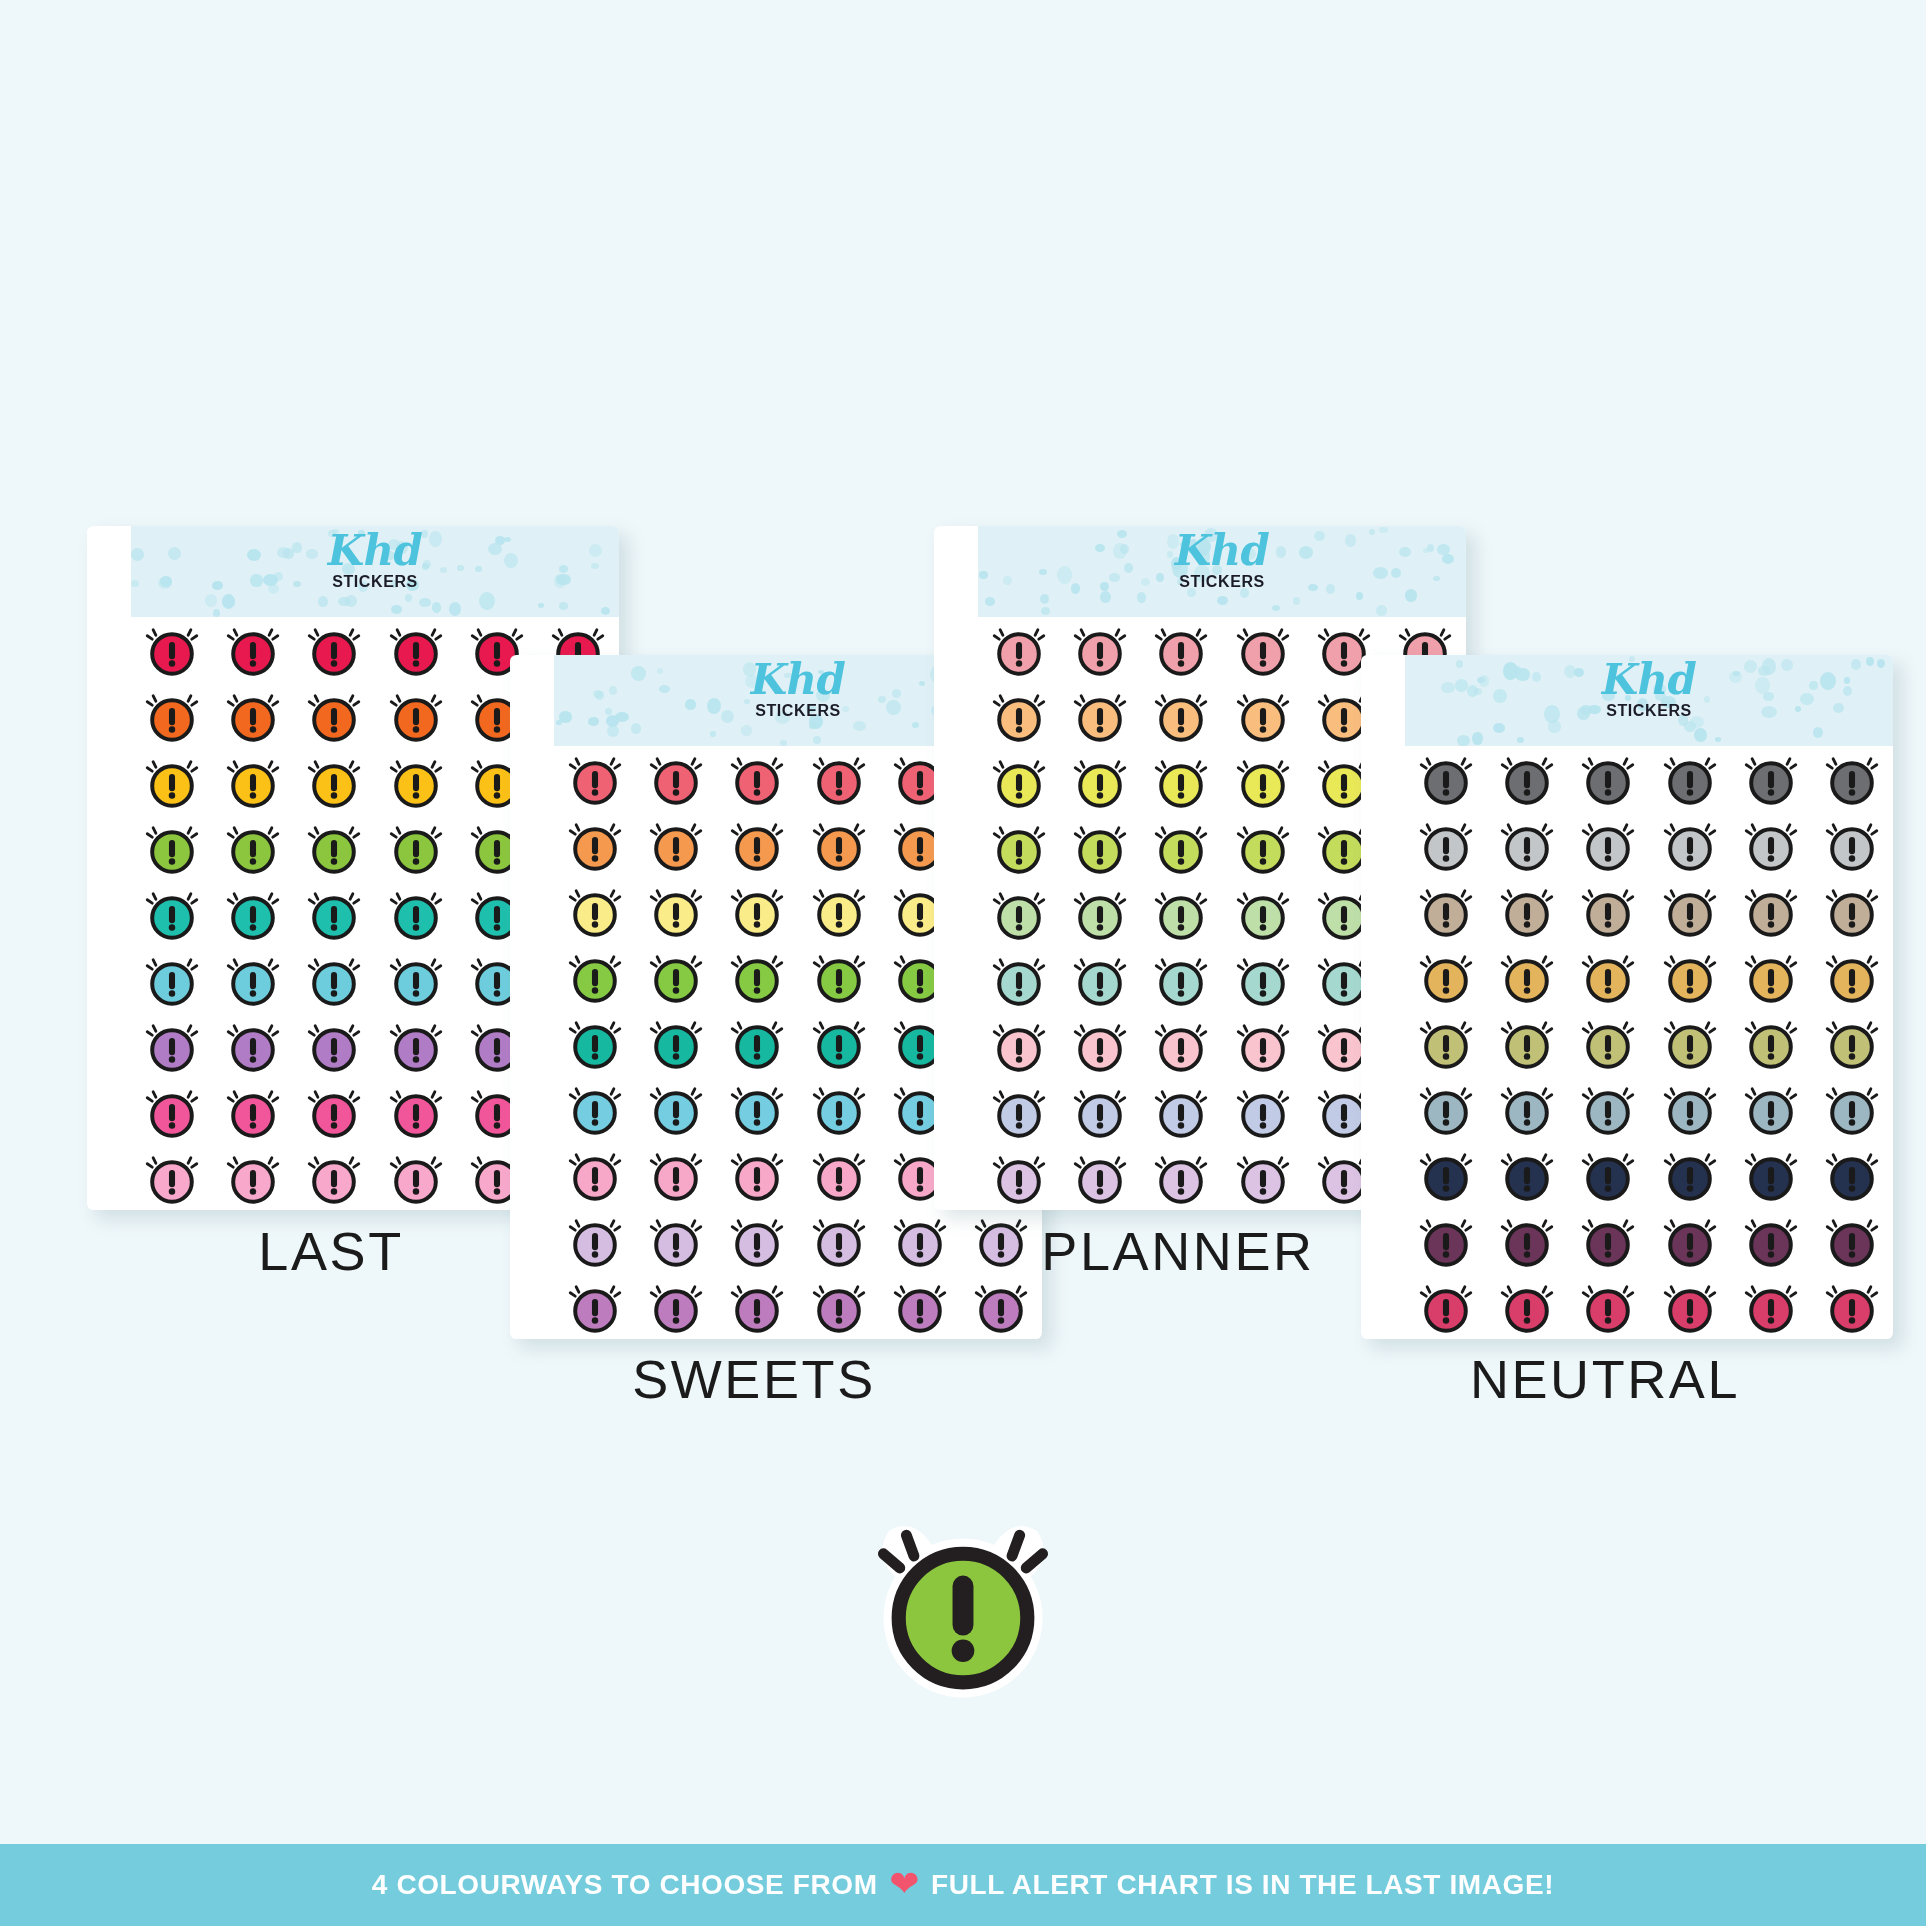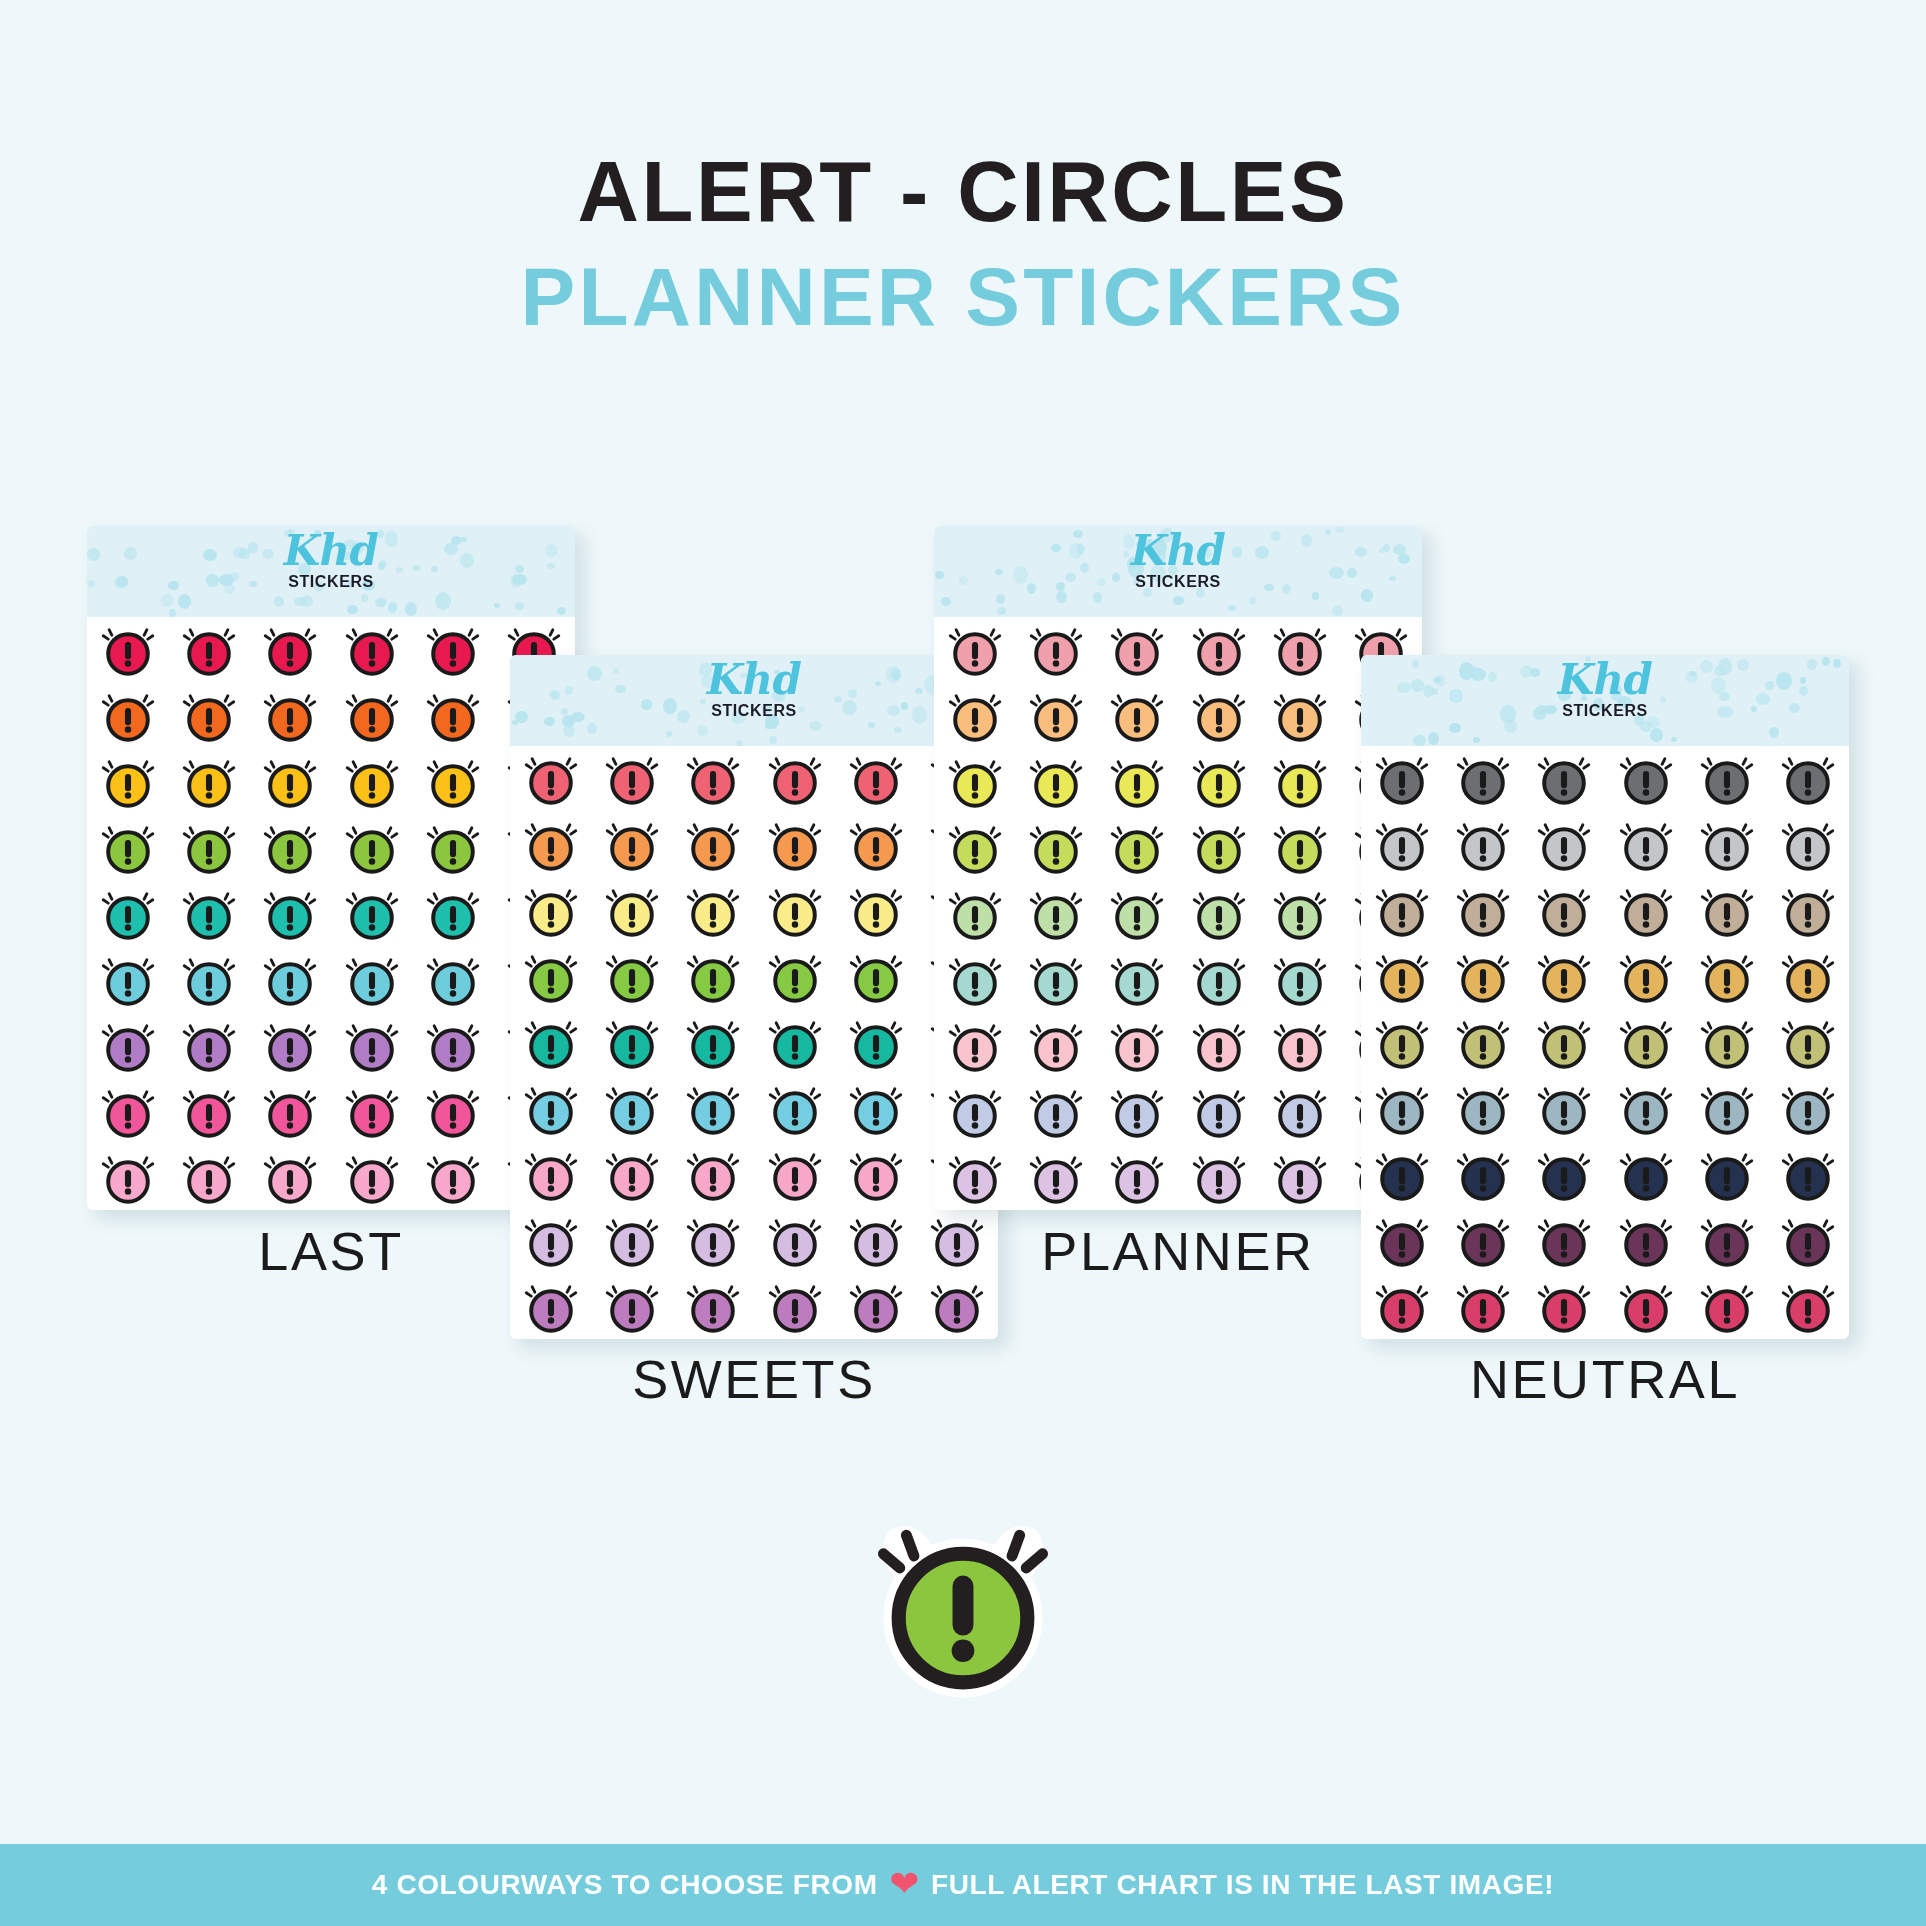--- a/index.html
+++ b/index.html
@@ -33,20 +33,21 @@
     font-family:"Liberation Sans", sans-serif;
   }
 
   
   .sheet{
     position:absolute;
     background:#ffffff;
     border-radius:6.4px;
     box-shadow:9px 9px 16.7px rgba(110,140,150,0.22);
     overflow:hidden;
+    padding-left:44px;
   }
   .sheet-header{
     position:relative;
     width:100%;
     background:#dff1f6;
     overflow:hidden;
   }
   .dots{position:absolute;inset:0;}
   .dot{position:absolute;background:#b7e4ee;border-radius:50%;}
   .logo{
@@ -107,24 +108,20 @@
     white-space:nowrap;
     font-family:"Liberation Sans", sans-serif;
   }
   .heart{font-size:36px;color:#f2546e;line-height:1;transform:translateY(-1.3px);}
 </style>
 </head>
 <body>
 
 <div id="stage">
 
-  <div class="header">
-    <div class="title-main">ALERT - CIRCLES</div>
-    <div class="title-sub">PLANNER STICKERS</div>
-  </div>
 
   <div id="sheets-layer">
       <div class="sheet" style="left: 87px; top: 526px; width: 488px; height: 684px;">
         <div class="sheet-header" style="height:91px">
       <div class="dots">
             <span class="dot" style="left:260px;top:54px;width:7.2px;height:8px;background:#b7e4ee;opacity:0.66"></span>
             <span class="dot" style="left:458px;top:18px;width:13px;height:13px;background:#b7e4ee;opacity:0.49"></span>
             <span class="dot" style="left:187px;top:70px;width:9.8px;height:11px;background:#b7e4ee;opacity:0.71"></span>
             <span class="dot" style="left:201px;top:2.5px;width:7px;height:5.2px;background:#b7e4ee;opacity:0.56"></span>
             <span class="dot" style="left:27px;top:51px;width:13.6px;height:11.6px;background:#b7e4ee;opacity:0.47"></span>

